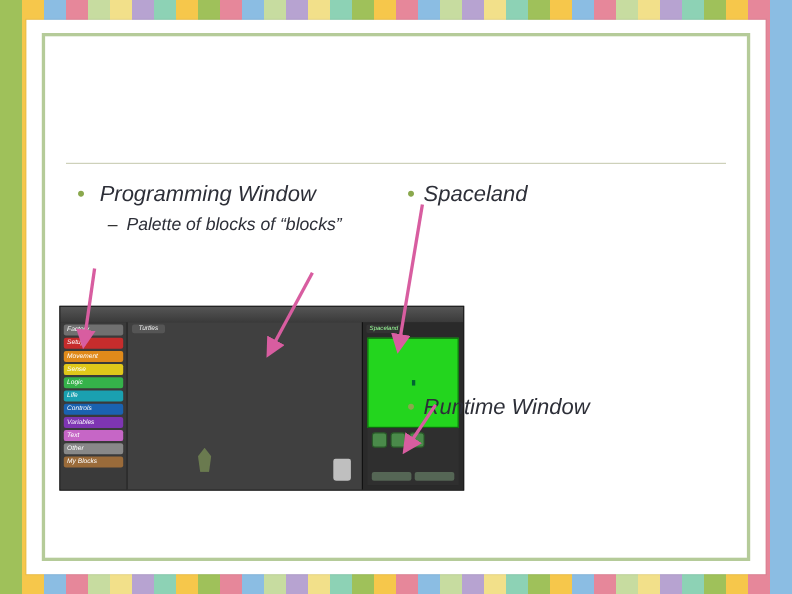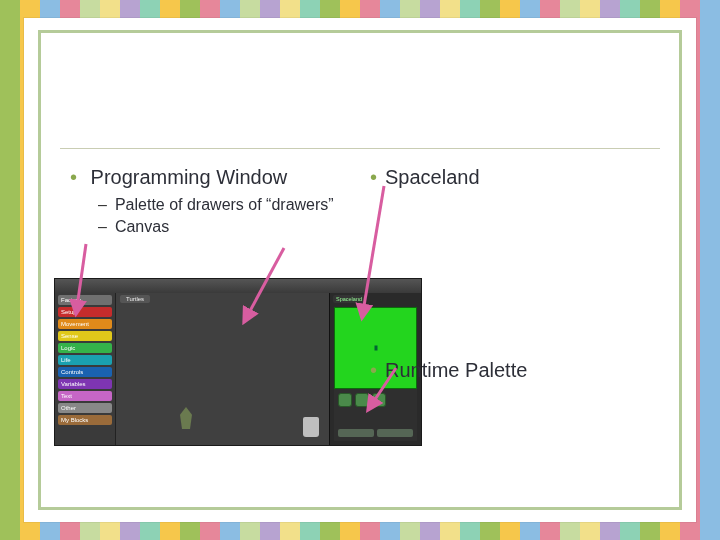--- a/index.html
+++ b/index.html
@@ -43,20 +43,21 @@
     height: 0;
     border-top: 1px solid #c9cdb3;
   }
 
   .content {
     position: absolute;
     top: 148px; left: 46px; right: 46px; bottom: 30px;
     display: flex;
     gap: 20px;
     color: #2d2f38;
+    font-style: italic;
   }
   .col { flex: 1; position: relative; }
 
   ul.top { list-style: none; font-size: 20px; }
   ul.top > li::before { content: "•"; color: #8aa84d; margin-right: 8px; }
   ul.sub { list-style: none; font-size: 16px; margin: 6px 0 0 28px; }
   ul.sub > li::before { content: "–"; color: #333; margin-right: 8px; }
   ul.sub > li { margin-bottom: 2px; line-height: 1.25; }
 
   .rt-item { margin-top: 170px; }
@@ -216,22 +217,21 @@
   <div class="green-frame"></div>
 
   <div class="title-rule"></div>
 
   <div class="content">
     <div class="col">
       <ul class="top">
         <li>
           <span>Programming Window</span>
           <ul class="sub">
-            <li>Palette of drawers of “drawers”</li>
-            <li>Canvas</li>
+            <li>Palette of blocks of “blocks”</li>
           </ul>
         </li>
       </ul>
 
       <div class="app-mock">
         <div class="app-titlebar"></div>
         <div class="app-body">
           <div class="palette" id="palette">
               <div class="drawer" style="background: rgb(112, 112, 112);">Factory</div>
               <div class="drawer" style="background: rgb(198, 44, 44);">Setup</div>
@@ -269,21 +269,21 @@
           </div>
         </div>
       </div>
     </div>
 
     <div class="col">
       <ul class="top">
         <li>Spaceland</li>
       </ul>
       <ul class="top rt-item">
-        <li>Runtime Palette</li>
+        <li>Runtime Window</li>
       </ul>
     </div>
   </div>
 
   <svg class="arrows" viewBox="0 0 672 504">
     <defs>
       <marker id="ah" viewBox="0 0 10 10" refX="8" refY="5" markerWidth="6" markerHeight="6" orient="auto-start-reverse">
         <path d="M 0 0 L 10 5 L 0 10 z" fill="#d85da0"></path>
       </marker>
     </defs>

